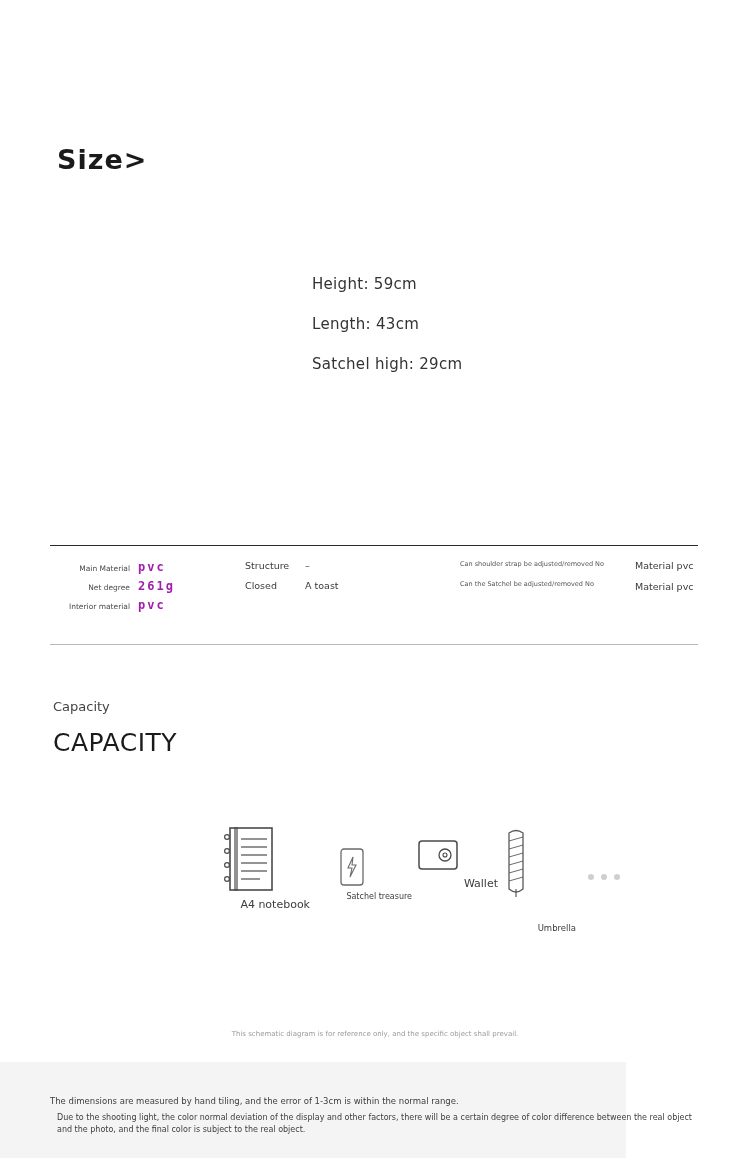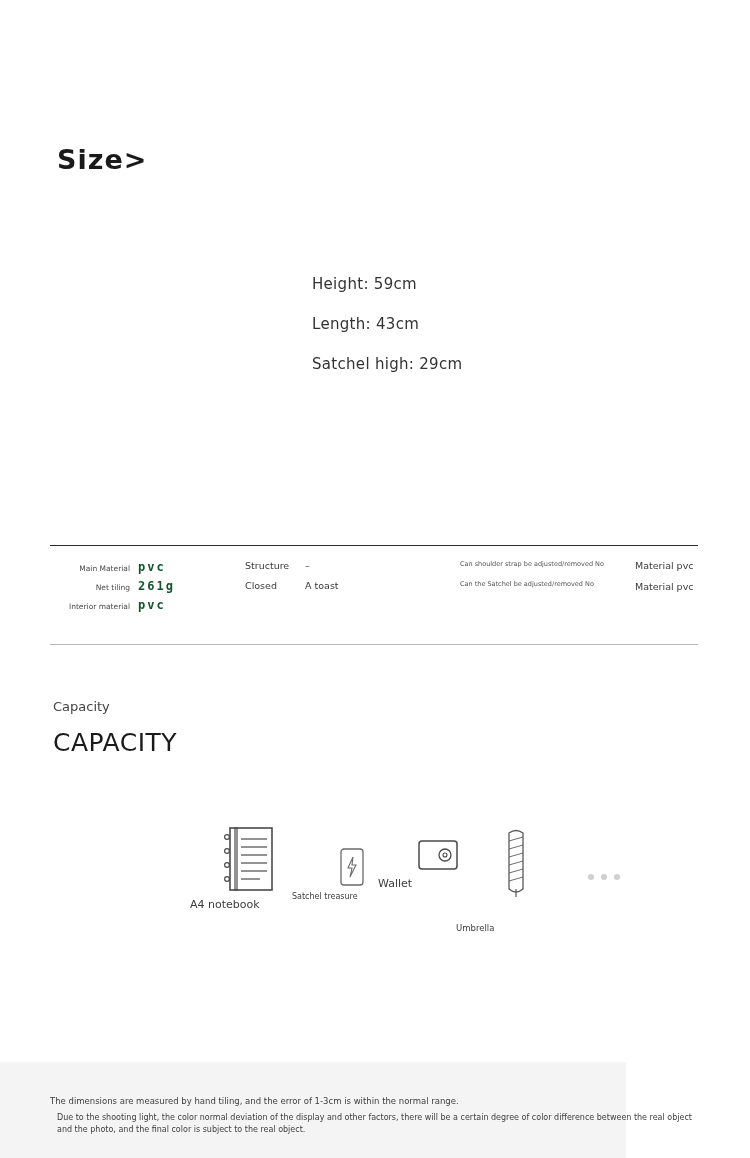--- a/index.html
+++ b/index.html
@@ -90,21 +90,21 @@
     text-align: right;
     font-family: "DejaVu Sans", sans-serif;
     line-height: 1.5;
   }
   .c1 .lbl-tiny { width: 62px; padding-right: 8px; }
   .val-mono {
     font-size: 12px;
     font-weight: bold;
     letter-spacing: 2px;
     font-family: "DejaVu Sans Mono", monospace;
-    color: #14532d;
+    color: #a21caf;
     line-height: 1.25;
   }
 
   .c2 .lbl-small {
     font-size: 9.5px;
     color: #3a3a3a;
     width: 52px;
     text-align: left;
     font-family: "DejaVu Sans", sans-serif;
   }
@@ -151,21 +151,21 @@
 
   .icons {
     position: absolute;
     left: 190px;
     top: 815px;
     width: 460px;
     height: 110px;
   }
   .icon-cell {
     position: absolute;
-    text-align: left;
+    text-align: right;
   }
   .icon-cell .cap-label {
     color: #3c3c3c;
     font-family: "DejaVu Sans", sans-serif;
     margin-top: 5px;
   }
 
   .ic-note  { left: 0px;   top: 10px;  width: 120px; }
   .ic-charge{ left: 102px; top: 32px;  width: 120px; }
   .ic-wallet{ left: 188px; top: 23px;  width: 120px; }
@@ -249,21 +249,21 @@
   <div class="rule bottom"></div>
 
   <div class="spec">
 
     <div class="spec-col c1">
       <div class="spec-row">
         <div class="lbl-tiny">Main Material</div>
         <div class="val-mono">pvc</div>
       </div>
       <div class="spec-row">
-        <div class="lbl-tiny">Net tiling</div>
+        <div class="lbl-tiny">Net degree</div>
         <div class="val-mono">261g</div>
       </div>
       <div class="spec-row">
         <div class="lbl-tiny">Interior material</div>
         <div class="val-mono">pvc</div>
       </div>
     </div>
 
     <div class="spec-col c3">
       <div class="line">Can shoulder strap be adjusted/removed No</div>
@@ -343,19 +343,20 @@
     </div>
 
   </div>
 
   <div class="dots">
     <span></span>
     <span></span>
     <span></span>
   </div>
 
+  <div class="schematic-note">This schematic diagram is for reference only, and the specific object shall prevail.</div>
 
   <div class="footer">
     <div class="f1">The dimensions are measured by hand tiling, and the error of 1-3cm is within the normal range.</div>
     <div class="f2">Due to the shooting light, the color normal deviation of the display and other factors, there will be a certain degree of color difference between the real object and the photo, and the final color is subject to the real object.</div>
   </div>
 
 </div>
 
 </body></html>

